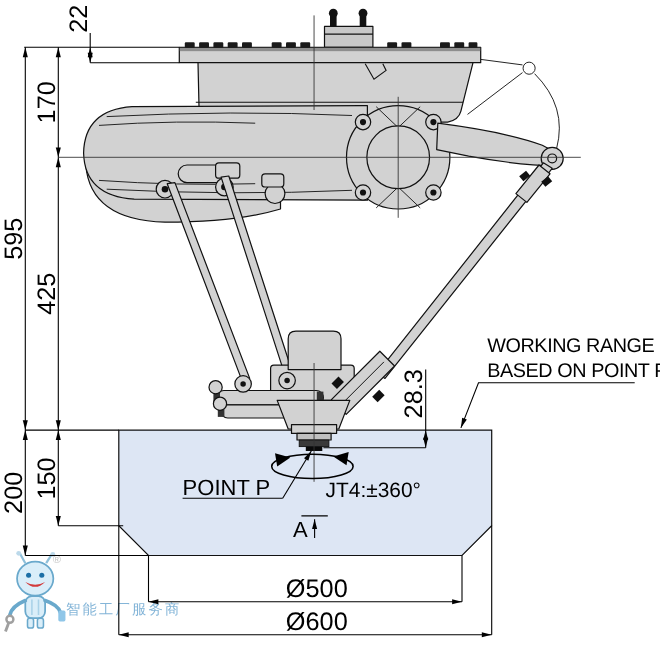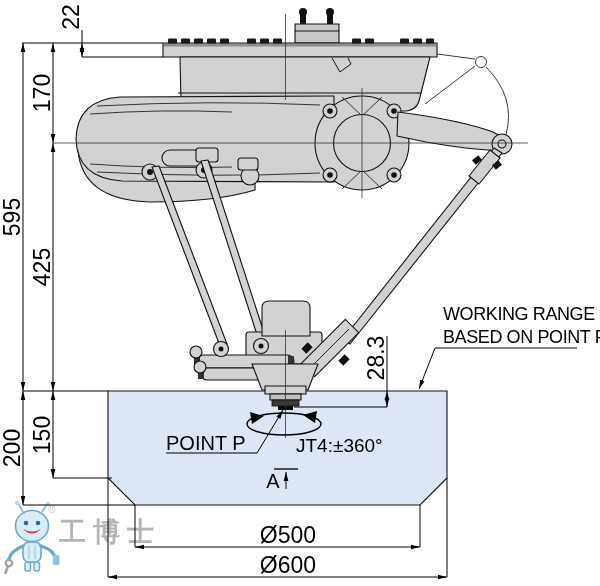--- a/index.html
+++ b/index.html
@@ -47,21 +47,21 @@
       <line x1="33" y1="45" x2="33" y2="59" stroke="#a9d2e8" stroke-width="1.4"></line>
       <path d="M21,46 Q9,51 7,59" fill="none" stroke="#6aa9cc" stroke-width="3.4" stroke-linecap="round"></path>
       <path d="M39,46 Q51,50 53,57" fill="none" stroke="#6aa9cc" stroke-width="3.4" stroke-linecap="round"></path>
       <circle cx="7" cy="63" r="3.2" fill="none" stroke="#a0a0a0" stroke-width="2.2"></circle>
       <line x1="6" y1="66" x2="3" y2="74" stroke="#a0a0a0" stroke-width="2.6"></line>
       <rect x="51" y="55" width="6.5" height="10" rx="1.5" fill="#8fc6e8"></rect>
       <rect x="23" y="62" width="5.5" height="9" rx="2" fill="#daeef9" stroke="#6aa9cc" stroke-width="1.4"></rect>
       <rect x="32" y="62" width="5.5" height="9" rx="2" fill="#daeef9" stroke="#6aa9cc" stroke-width="1.4"></rect>
     </svg>
     <span class="wm-reg">®</span>
-    <div class="wm-brand">工博士</div>
+    <div class="wm-tagline">智能工厂服务商</div>
   </div>
 
   <svg class="drawing" width="600" height="586" viewBox="0 0 600 586">
     <defs>
       <marker id="ae" viewBox="0 0 10 8" refX="9.5" refY="4" markerWidth="10" markerHeight="8" orient="auto-start-reverse">
         <path d="M0.5,1.7 L9.5,4 L0.5,6.3 Z" fill="#000"></path>
       </marker>
     </defs>
 
     <polygon points="108,391 447,391 447,478 420,505 135,505 108,478" stroke="#111" stroke-width="1.1" fill="#dde6f4"></polygon>

